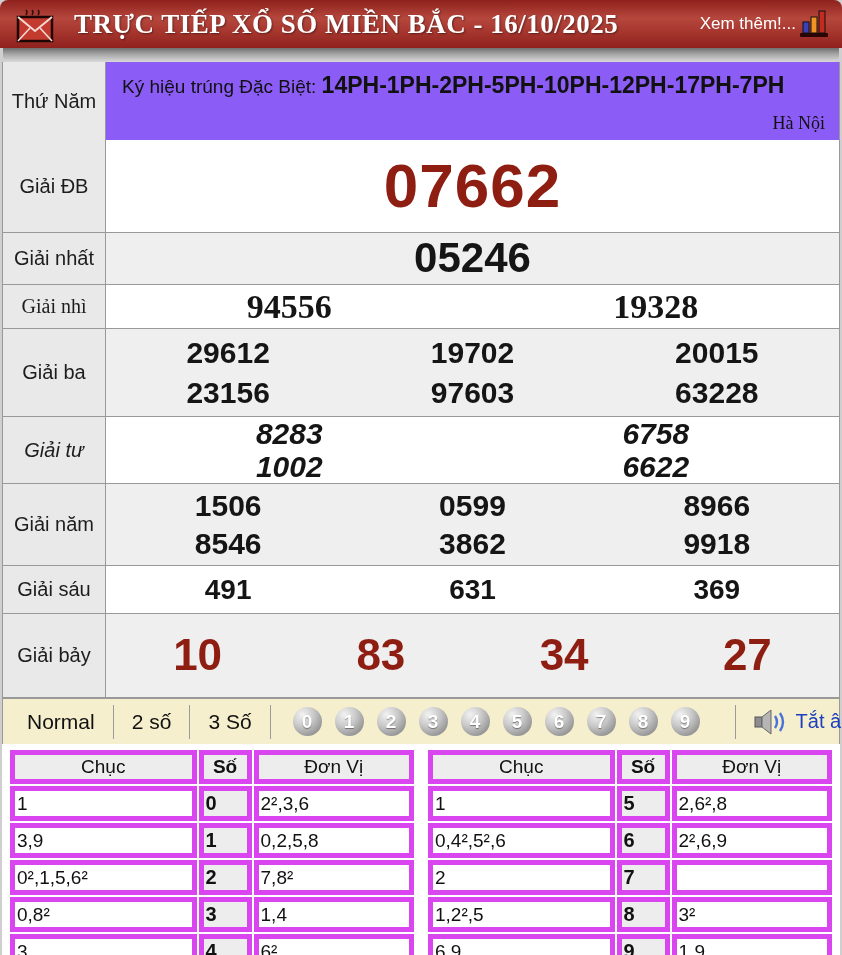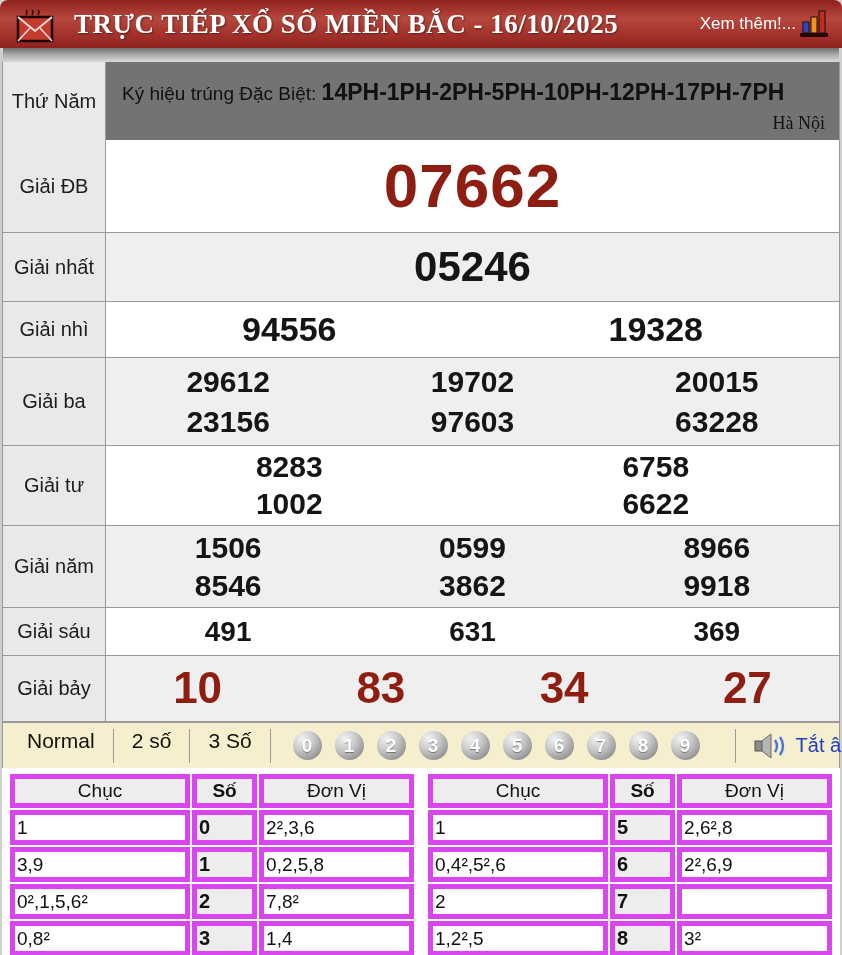--- a/index.html
+++ b/index.html
@@ -37,31 +37,31 @@
   .rlabel {
     flex:0 0 103px; background:#e9e9e9; border-right:1px solid #999;
     display:flex; align-items:center; justify-content:center;
     font-size:20px; color:#1d1d1d; text-align:right; padding:2px;
   }
   .rcontent { flex:1; display:flex; flex-direction:column; justify-content:space-evenly; background:#fff; }
   .rrow.alt .rcontent { background:#efefef; }
   .numline { display:flex; width:100%; }
   .numcell { flex:1; text-align:center; font-weight:bold; color:#151515; line-height:1.05; }
   .row-info { height:78px; }
-  .h-db   { height:92px; }  .h-nhat { height:69px; }  .h-nhi { height:56px; }
-  .h-ba   { height:88px; }  .h-tu   { height:80px; }  .h-nam { height:82px; }
-  .h-sau  { height:48px; }  .h-bay  { height:66px; }
+  .h-db   { height:92px; }  .h-nhat { height:52px; }  .h-nhi { height:44px;font-family:Liberation Serif, serif; }
+  .h-ba   { height:88px; }  .h-tu   { height:67px;font-style:italic; }  .h-nam { height:82px; }
+  .h-sau  { height:48px; }  .h-bay  { height:84px; }
   .sz-db  .numcell { font-size:62px; color:#8e1d12; letter-spacing:1px; }
   .sz-nhat .numcell { font-size:42px; }
   .sz-nhi .numcell { font-size:34px; }
   .sz-mid .numcell { font-size:30px; }
   .sz-sau .numcell { font-size:28px; }
   .sz-bay .numcell { font-size:44px; color:#8e1d12; }
   
-  .info-content { flex:1; position:relative; padding:13px 14px 4px 16px; background:#737373; }
+  .info-content { flex:1; position:relative; padding:6px 14px 4px 16px; background:#8b5cf6; }
   .info-text { font-size:19px; color:#111; line-height:1.55; }
   .info-text b { font-size:23px; font-weight:bold; }
   .region { position:absolute; right:14px; bottom:6px; font-family:"Liberation Serif", serif; font-size:18px; color:#111; }
   
   .toolbar {
     height:46px; margin:0 2px; background:#f5efcd;
     border-left:1px solid #999; border-right:1px solid #999; border-top:1px solid #999;
     display:flex; align-items:center; padding:0 6px;
   }
   .mode { font-size:21px; color:#111; padding:0 18px; cursor:pointer; white-space:nowrap; }
@@ -79,21 +79,21 @@
   .mute-label { color:#1d3fc0; font-size:20px; white-space:nowrap; }
   .spk-icon { width:34px; height:26px; }
   
   .stats { background:#fff; margin:0 2px; padding:4px 6px 6px 6px; display:flex; gap:10px; }
   table.stat { flex:1; border-collapse:separate; border-spacing:2px; table-layout:fixed; }
   table.stat th, table.stat td {
     border:5px solid #d946ef; font-size:19px; color:#111;
     height:25px; padding:1px 2px; background:#fff; font-weight:normal;
   }
   table.stat th { background:#ededed; height:27px; }
-  table.stat th.so-h { font-weight:bold; width:65px; }
+  table.stat th.so-h { font-weight:bold; width:53px; }
   table.stat td.so { background:#ededed; font-weight:bold; font-size:20px; }
 </style>
 </head>
 <body>
 
 <div class="page">
 
   <div class="header">
     <svg class="env-icon" viewBox="0 0 42 38">
       <path d="M10 2 q2 -3 0 -5" stroke="#3a0c08" stroke-width="1.6" fill="none" transform="translate(2,8)"></path>
@@ -210,21 +210,21 @@
               <span class="numcell">83</span>
               <span class="numcell">34</span>
               <span class="numcell">27</span>
             </div>
           </div>
         </div>
       </div>
   </div>
 
   <div class="toolbar">
-    <span id="modes" style="display:flex;align-items:flex-start;">
+    <span id="modes" style="display:flex;align-items:center;">
         <span class="mode">Normal</span>
         <span class="tsep"></span>
         <span class="mode">2 số</span>
         <span class="tsep"></span>
         <span class="mode">3 Số</span>
         <span class="tsep"></span>
       </span>
     <span class="balls" id="balls">
         <button class="ball">0</button>
         <button class="ball">1</button>

